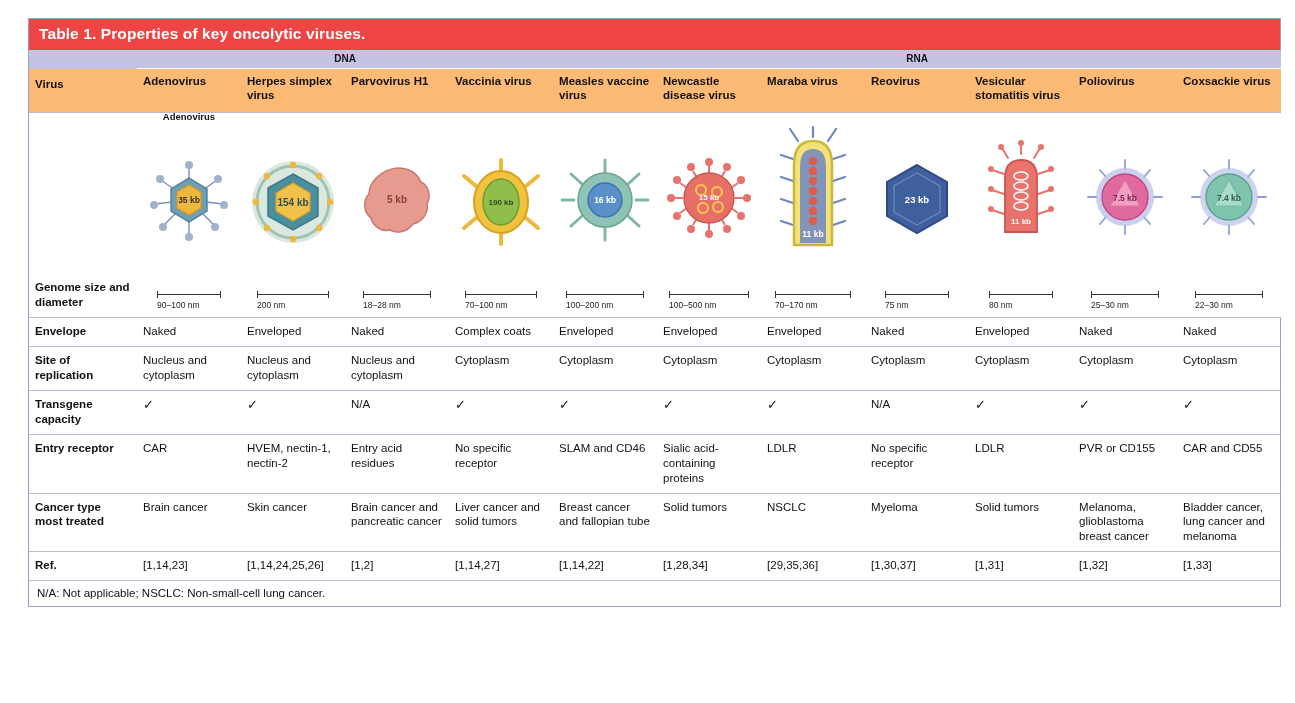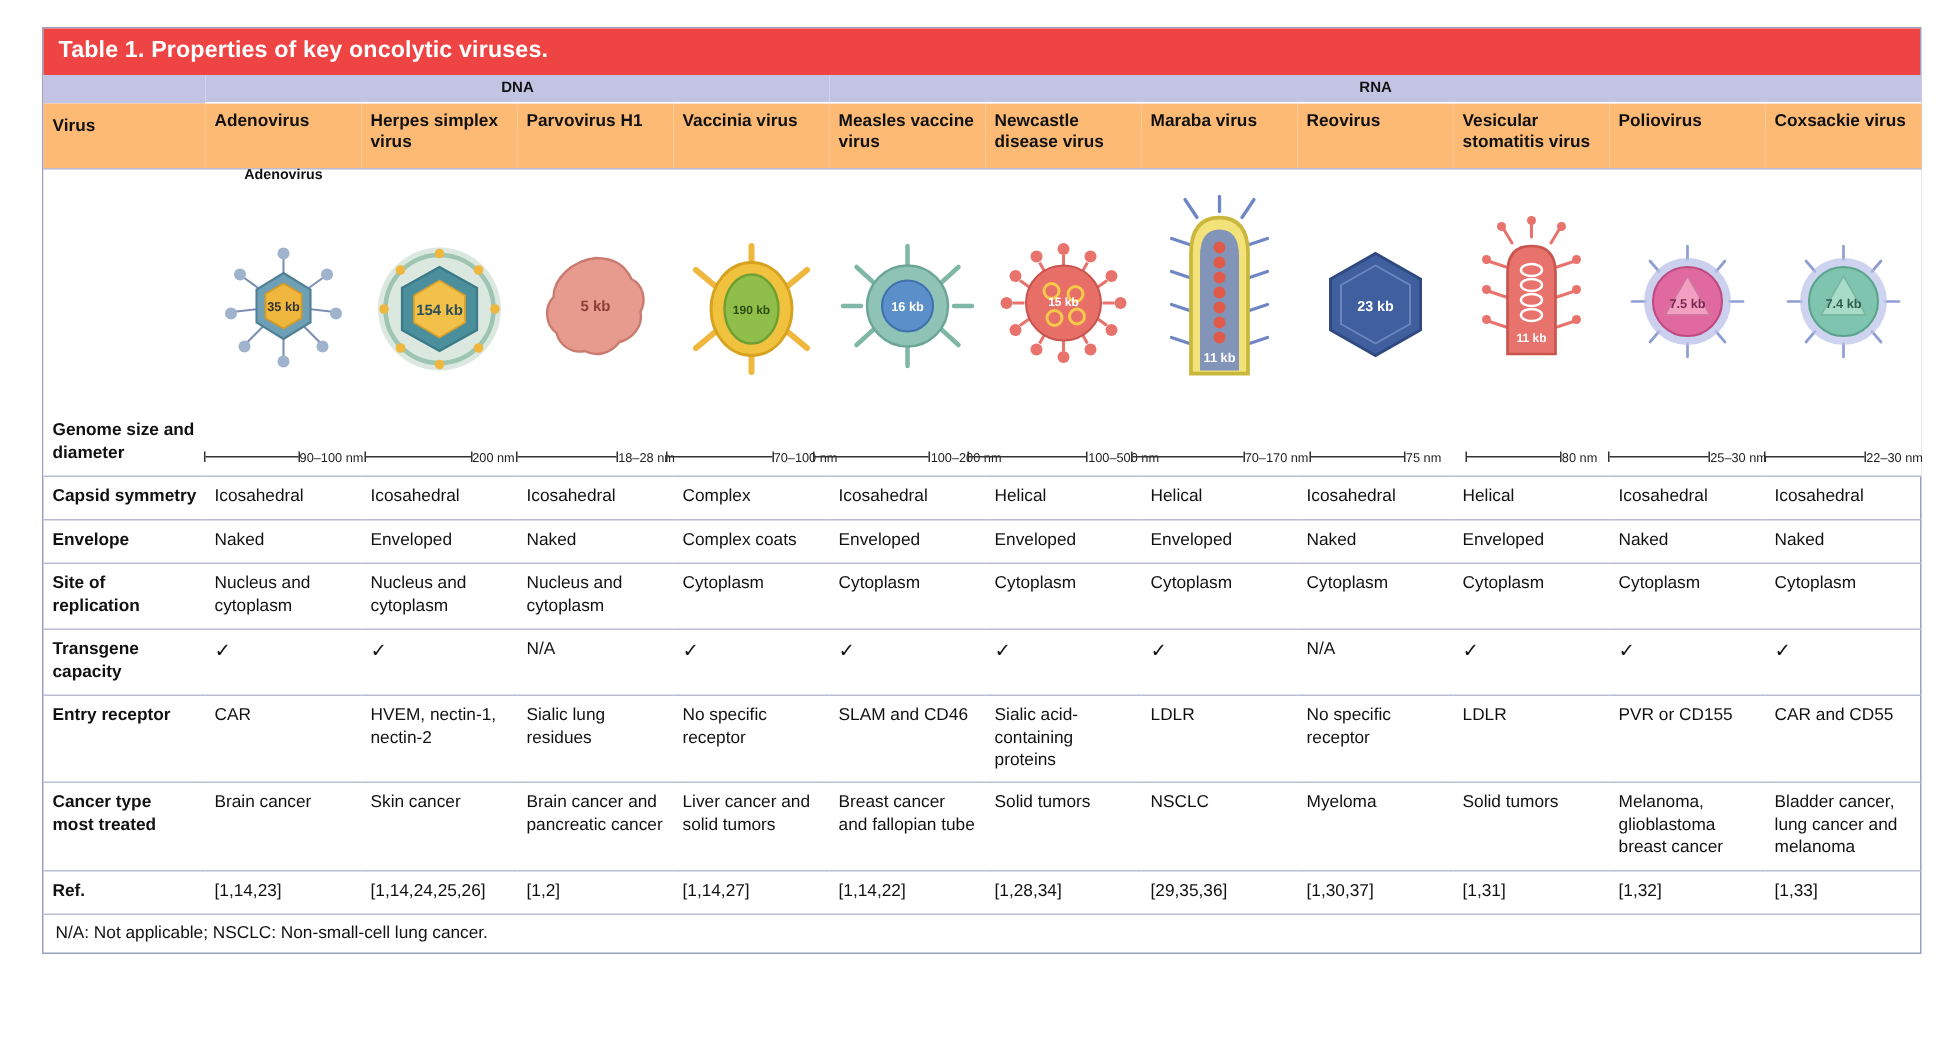--- a/index.html
+++ b/index.html
@@ -17,21 +17,21 @@
   .img-row td{background:#ffffff;vertical-align:bottom;padding:0;height:196px;}
   .img-row td.rowlabel{vertical-align:bottom;font-weight:bold;padding:0 6px 8px 6px;line-height:1.25;}
   tbody tr td{border-top:1px solid #b9bcd4;}
   td{padding:6px 6px 7px 6px;vertical-align:top;line-height:1.3;}
   td.rowlabel{font-weight:bold;}
   .tick{font-size:13px;}
   .footnote{font-size:11.5px;padding:6px 8px 7px 8px;border-top:1px solid #b9bcd4;color:#111;}
   
   .vcell{position:relative;height:100%;display:flex;flex-direction:column;align-items:center;justify-content:flex-end;padding-bottom:6px;box-sizing:border-box;}
   .vart{position:relative;display:flex;align-items:center;justify-content:center;flex:1 1 auto;width:100%;}
-  .scale{margin-top:4px;display:flex;flex-direction:row;align-items:center;}
+  .scale{margin-top:4px;display:flex;flex-direction:column;}
   .bar{position:relative;height:7px;border-left:1px solid #333;border-right:1px solid #333;}
   .bar:before{content:"";position:absolute;left:0;right:0;top:3px;height:1px;background:#333;}
   .scale-txt{font-size:8.5px;color:#222;margin-top:2px;white-space:nowrap;}
   .vtitle{position:absolute;top:-2px;font-size:9.5px;font-weight:bold;color:#111;}
 </style>
 </head>
 <body>
 
 <div id="page">
   <div class="table-wrap">
@@ -401,34 +401,20 @@
                 </svg>
               </div>
               <div class="scale">
                 <div class="bar" style="width:66px"></div>
                 <div class="scale-txt">22–30 nm</div>
               </div>
             </div>
           </td>
         </tr>
 
-        <tr>
-          <td class="rowlabel">Capsid symmetry</td>
-          <td>Icosahedral</td>
-          <td>Icosahedral</td>
-          <td>Icosahedral</td>
-          <td>Complex</td>
-          <td>Icosahedral</td>
-          <td>Helical</td>
-          <td>Helical</td>
-          <td>Icosahedral</td>
-          <td>Helical</td>
-          <td>Icosahedral</td>
-          <td>Icosahedral</td>
-        </tr>
 
         <tr>
           <td class="rowlabel">Envelope</td>
           <td>Naked</td>
           <td>Enveloped</td>
           <td>Naked</td>
           <td>Complex coats</td>
           <td>Enveloped</td>
           <td>Enveloped</td>
           <td>Enveloped</td>
@@ -465,21 +451,21 @@
           <td>N/A</td>
           <td class="tick">✓</td>
           <td class="tick">✓</td>
           <td class="tick">✓</td>
         </tr>
 
         <tr>
           <td class="rowlabel">Entry receptor</td>
           <td>CAR</td>
           <td>HVEM, nectin-1, nectin-2</td>
-          <td>Sialic lung residues</td>
+          <td>Entry acid residues</td>
           <td>No specific receptor</td>
           <td>SLAM and CD46</td>
           <td>Sialic acid-containing proteins</td>
           <td>LDLR</td>
           <td>No specific receptor</td>
           <td>LDLR</td>
           <td>PVR or CD155</td>
           <td>CAR and CD55</td>
         </tr>
 

